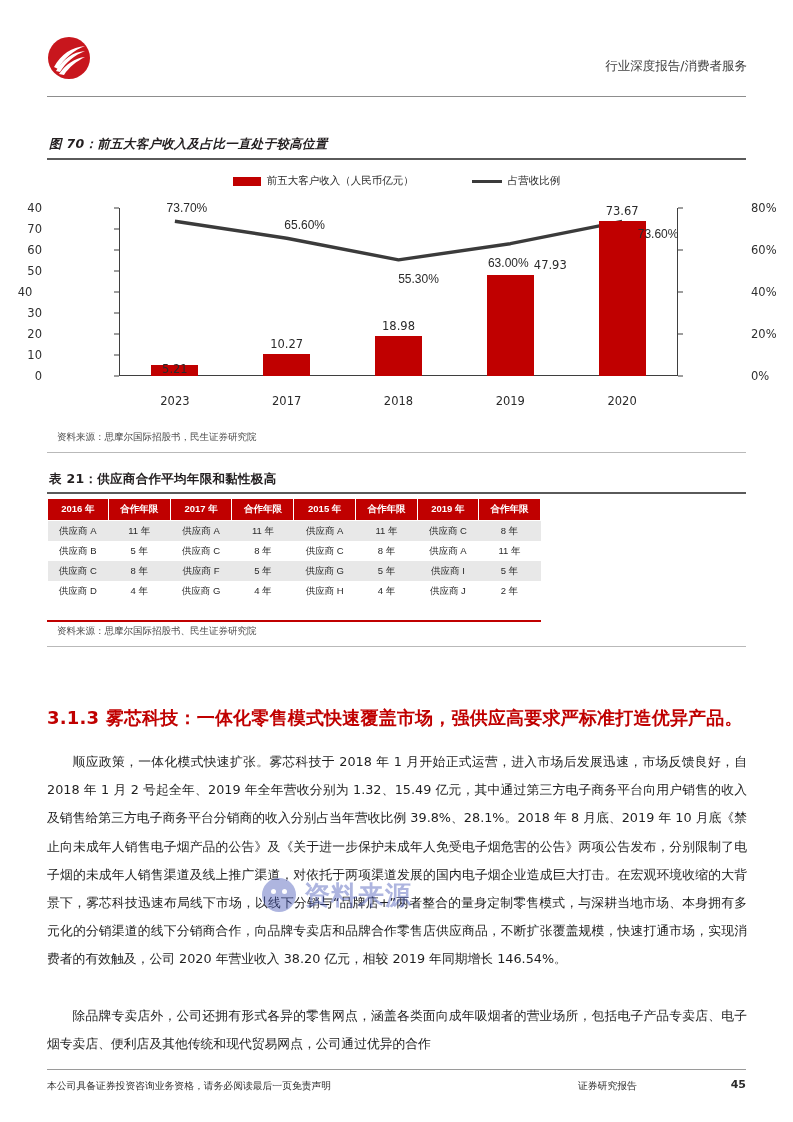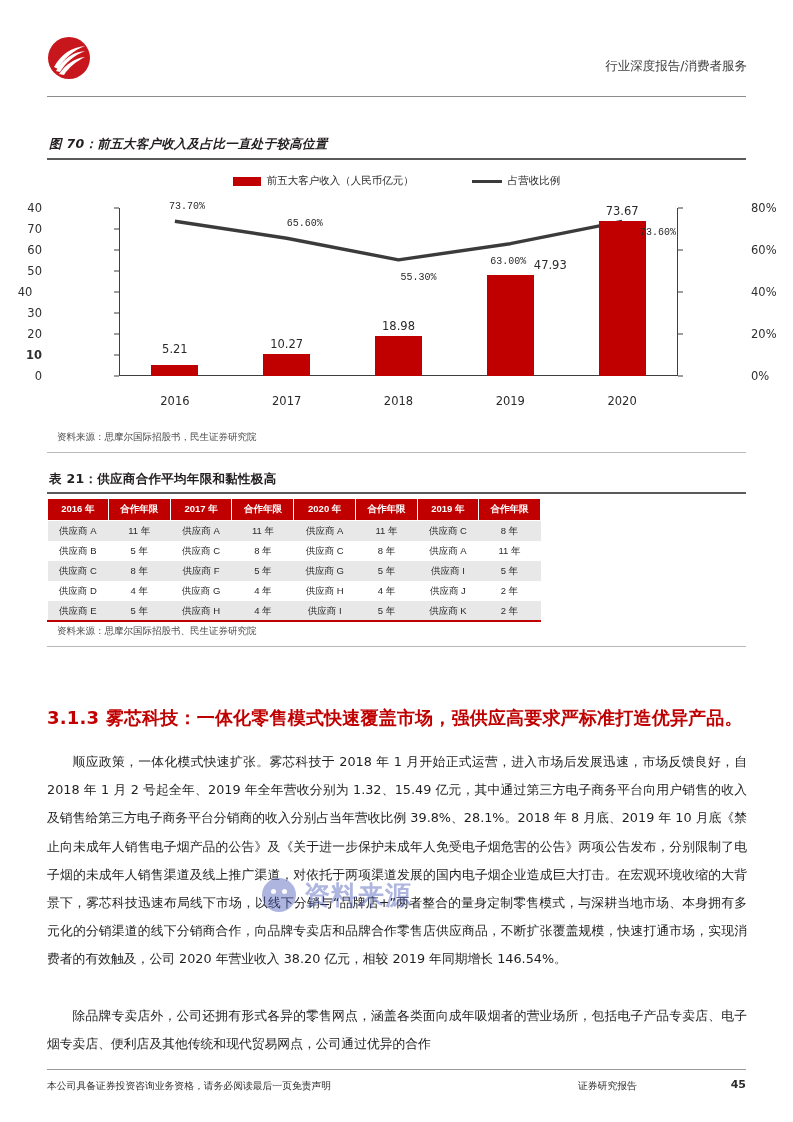--- a/index.html
+++ b/index.html
@@ -46,22 +46,22 @@
            transform:translateY(-50%); }
   .ytick.left  { right:704px; text-align:right; width:34px; }
   .ytick.right { left:704px; text-align:left; width:44px; }
   .tickmark { position:absolute; width:5px; height:0; border-top:1.1px solid #3f3f3f; transform:translateY(-50%); }
 
   .bar { position:absolute; bottom:0; background:#c00000; }
   .bar-label { position:absolute; font-size:11.5px; color:#2a2a2a; text-align:center;
                font-family:"DejaVu Sans","Liberation Sans",sans-serif; white-space:nowrap; transform:translateX(-50%); }
   .xtick-label { position:absolute; bottom:8px; font-size:11.5px; color:#2a2a2a; text-align:center;
                  font-family:"DejaVu Sans","Liberation Sans",sans-serif; transform:translateX(-50%); }
-  .line-label { position:absolute; font-size:10px; color:#2a2a2a; white-space:nowrap;
-                font-family:Liberation Mono, monospace; transform:translateX(-50%); }
+  .line-label { position:absolute; font-size:12px; color:#2a2a2a; white-space:nowrap;
+                font-family:Liberation Sans, sans-serif; transform:translateX(-50%); }
 
   .source { position:absolute; font-size:9.5px; color:#4a4a4a; font-family:"DejaVu Sans","Liberation Sans",sans-serif; }
   .fig-source { left:57px; top:431px; }
   .fig-bottom-rule { position:absolute; left:47px; top:452px; width:699px; height:1px; background:#b9b9b9; }
 
   
   .tbl-title { position:absolute; left:49px; top:471px; font-size:12.5px; font-weight:bold; color:#231f20;
                font-family:"DejaVu Sans","Liberation Sans",sans-serif; letter-spacing:0.3px; }
   .tbl-rule { position:absolute; left:47px; top:492px; width:699px; height:2px; background:#5a5a5a; }
 
@@ -137,21 +137,21 @@
       </div>
     </div>
 
     <div class="plot">
       <div class="axis-left"></div>
       <div class="axis-right"></div>
       <div class="axis-bottom"></div>
       <div id="chart-decor">
           <div class="ytick left" style="top: 176px;">0</div>
           <div class="tickmark" style="top: 176px; left: 67px;"></div>
-          <div class="ytick left" style="top: 155px; font-weight: bold;">10</div>
+          <div class="ytick left" style="top: 155px;">10</div>
           <div class="tickmark" style="top: 155px; left: 67px;"></div>
           <div class="ytick left" style="top: 134px;">20</div>
           <div class="tickmark" style="top: 134px; left: 67px;"></div>
           <div class="ytick left" style="top: 113px;">30</div>
           <div class="tickmark" style="top: 113px; left: 67px;"></div>
           <div class="ytick left" style="top: 92px; text-align: center;">40</div>
           <div class="tickmark" style="top: 92px; left: 67px;"></div>
           <div class="ytick left" style="top: 71px;">50</div>
           <div class="tickmark" style="top: 71px; left: 67px;"></div>
           <div class="ytick left" style="top: 50px;">60</div>
@@ -169,22 +169,22 @@
           <div class="ytick right" style="top: 50px;">60%</div>
           <div class="tickmark" style="top: 50px; left: 631px;"></div>
           <div class="ytick right" style="top: 8px;">80%</div>
           <div class="tickmark" style="top: 8px; left: 631px;"></div>
         </div>
       <svg id="chart-line-svg" width="699" height="216" style="position:absolute;left:0;top:0;">
           <polyline points="127.9,21.22999999999999 239.70000000000002,38.24000000000001 351.5,59.87000000000002 463.29999999999995,43.70000000000002 575.1,21.439999999999998" fill="none" stroke="#3b3b3b" stroke-width="3.4" stroke-linejoin="round"></polyline>
         </svg>
       <div id="chart-bars">
           <div class="bar" style="left: 104.4px; width: 47px; height: 10.941px; bottom: 40px; background: rgb(192, 0, 0);"></div>
-          <div class="bar-label" style="left: 127.9px; top: 142px;">5.21</div>
-          <div class="xtick-label" style="left: 127.9px;">2016</div>
+          <div class="bar-label" style="left: 127.9px; top: 162px;">5.21</div>
+          <div class="xtick-label" style="left: 127.9px;">2023</div>
           <div class="bar" style="left: 216.2px; width: 47px; height: 21.567px; bottom: 40px; background: rgb(192, 0, 0);"></div>
           <div class="bar-label" style="left: 239.7px; top: 137.433px;">10.27</div>
           <div class="xtick-label" style="left: 239.7px;">2017</div>
           <div class="bar" style="left: 328px; width: 47px; height: 39.858px; bottom: 40px; background: rgb(192, 0, 0);"></div>
           <div class="bar-label" style="left: 351.5px; top: 119.142px;">18.98</div>
           <div class="xtick-label" style="left: 351.5px;">2018</div>
           <div class="bar" style="left: 439.8px; width: 47px; height: 100.653px; bottom: 40px; background: rgb(192, 0, 0);"></div>
           <div class="bar-label" style="left: 463.3px; top: 58.347px; margin-left: 40px;">47.93</div>
           <div class="xtick-label" style="left: 463.3px;">2019</div>
           <div class="bar" style="left: 551.6px; width: 47px; height: 154.707px; bottom: 40px; background: rgb(192, 0, 0);"></div>
@@ -204,21 +204,21 @@
 
   <div class="tbl-title">表 21：供应商合作平均年限和黏性极高</div>
   <div class="tbl-rule"></div>
   <table class="data">
     <thead>
         <tr id="tbl-head">
           <th>2016 年</th>
           <th>合作年限</th>
           <th>2017 年</th>
           <th>合作年限</th>
-          <th>2020 年</th>
+          <th>2015 年</th>
           <th>合作年限</th>
           <th>2019 年</th>
           <th>合作年限</th>
         </tr>
       </thead>
     <tbody id="tbl-body">
         <tr class="shade">
           <td>供应商 A</td>
           <td>11 年</td>
           <td>供应商 A</td>
@@ -251,30 +251,20 @@
         <tr class="plain">
           <td>供应商 D</td>
           <td>4 年</td>
           <td>供应商 G</td>
           <td>4 年</td>
           <td>供应商 H</td>
           <td>4 年</td>
           <td>供应商 J</td>
           <td>2 年</td>
         </tr>
-        <tr class="shade">
-          <td>供应商 E</td>
-          <td>5 年</td>
-          <td>供应商 H</td>
-          <td>4 年</td>
-          <td>供应商 I</td>
-          <td>5 年</td>
-          <td>供应商 K</td>
-          <td>2 年</td>
-        </tr>
       </tbody>
   </table>
   <div class="tbl-bottom-rule"></div>
   <div class="source tbl-source">资料来源：思摩尔国际招股书、民生证券研究院</div>
   <div class="tbl-bottom-rule2"></div>
 
   <div class="section-head">3.1.3 雾芯科技：一体化零售模式快速覆盖市场，强供应高要求严标准打造优异产品。</div>
   <div class="body-text" id="para1">顺应政策，一体化模式快速扩张。雾芯科技于 2018 年 1 月开始正式运营，进入市场后发展迅速，市场反馈良好，自 2018 年 1 月 2 号起全年、2019 年全年营收分别为 1.32、15.49 亿元，其中通过第三方电子商务平台向用户销售的收入及销售给第三方电子商务平台分销商的收入分别占当年营收比例 39.8%、28.1%。2018 年 8 月底、2019 年 10 月底《禁止向未成年人销售电子烟产品的公告》及《关于进一步保护未成年人免受电子烟危害的公告》两项公告发布，分别限制了电子烟的未成年人销售渠道及线上推广渠道，对依托于两项渠道发展的国内电子烟企业造成巨大打击。在宏观环境收缩的大背景下，雾芯科技迅速布局线下市场，以线下分销与“品牌店+”两者整合的量身定制零售模式，与深耕当地市场、本身拥有多元化的分销渠道的线下分销商合作，向品牌专卖店和品牌合作零售店供应商品，不断扩张覆盖规模，快速打通市场，实现消费者的有效触及，公司 2020 年营业收入 38.20 亿元，相较 2019 年同期增长 146.54%。</div>
   <div class="body-text" id="para2">除品牌专卖店外，公司还拥有形式各异的零售网点，涵盖各类面向成年吸烟者的营业场所，包括电子产品专卖店、电子烟专卖店、便利店及其他传统和现代贸易网点，公司通过优异的合作</div>
 

